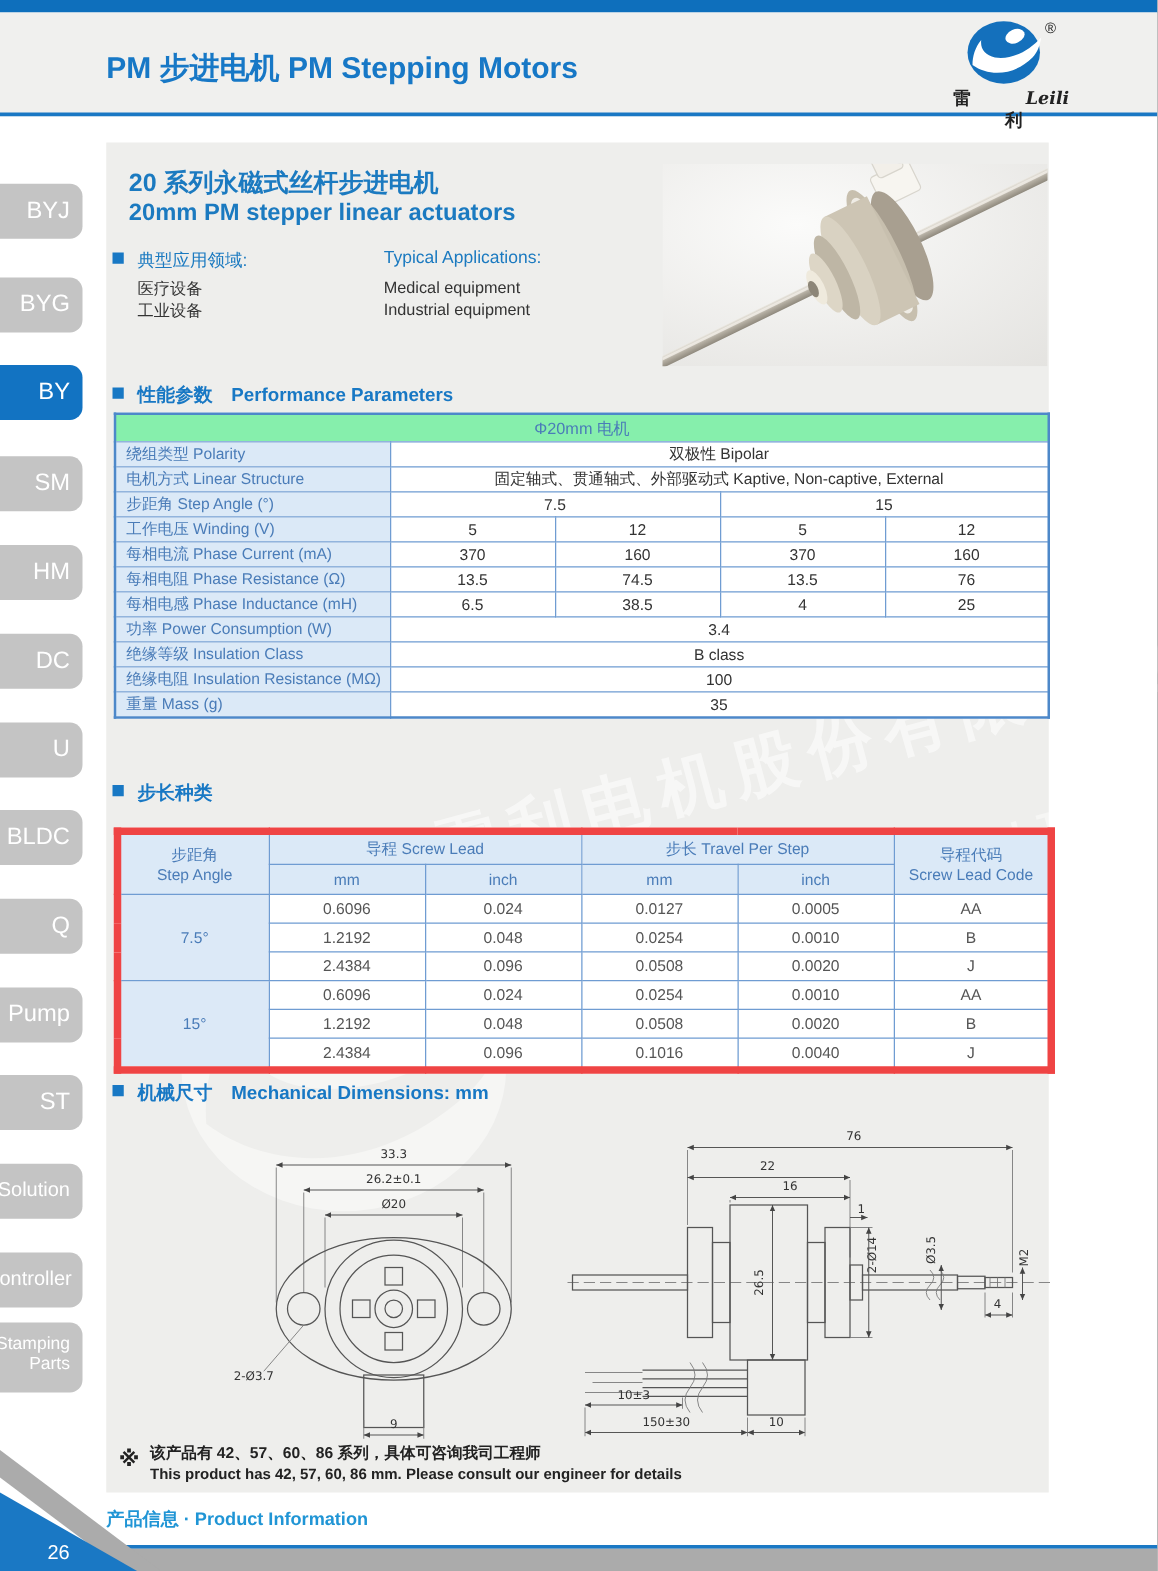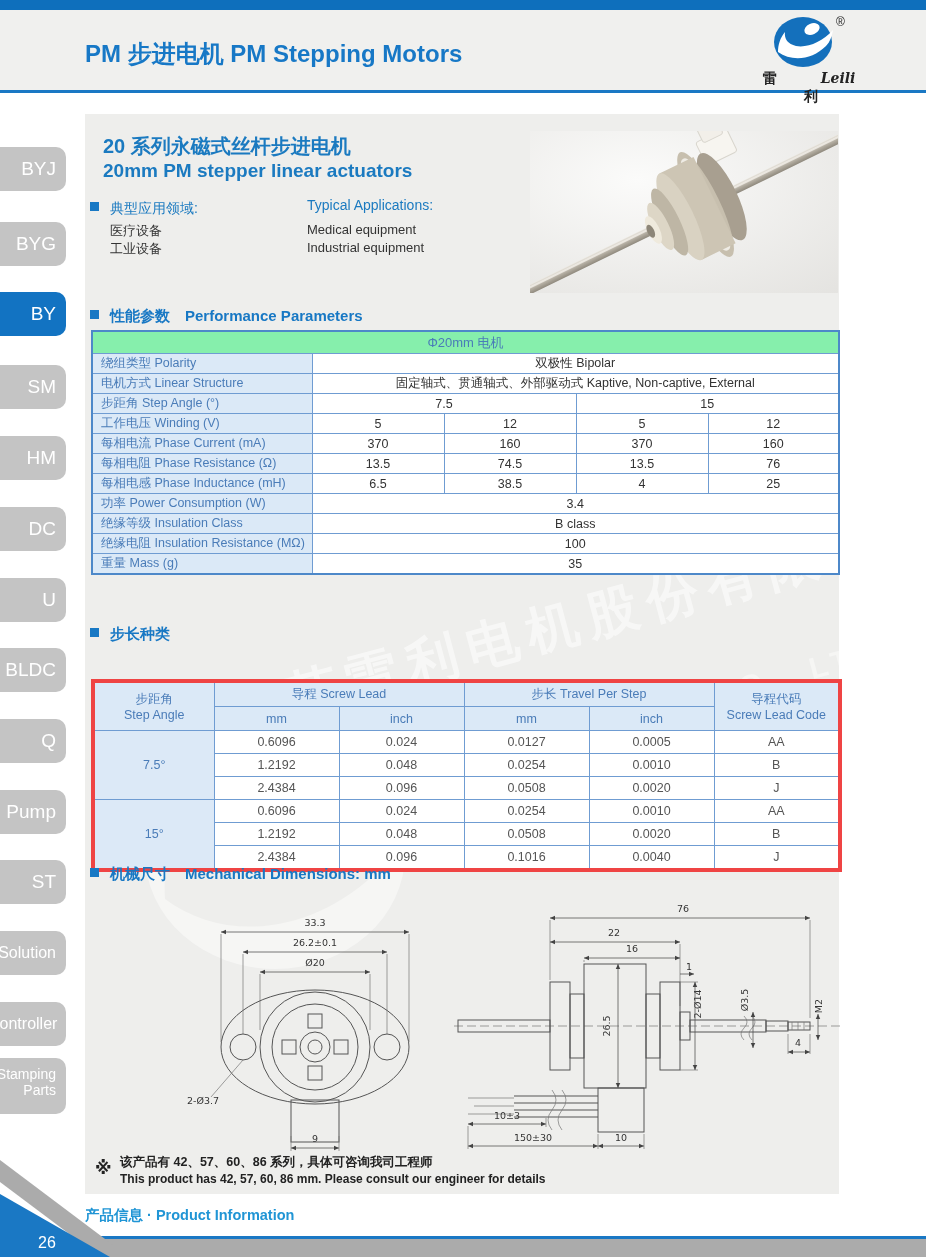--- a/index.html
+++ b/index.html
@@ -28,21 +28,21 @@
   .intro-en{position:absolute;left:103px;top:160px;font-size:19px;font-weight:700;color:#1b7ac0;}
   .bullet{display:inline-block;width:9px;height:9px;background:#1878c4;margin-right:11px;vertical-align:2px;}
   .apps-label{position:absolute;font-size:14px;font-weight:normal;color:#1b7ac0;}
   .apps-item{position:absolute;font-size:13px;color:#333;}
   .photo{position:absolute;left:530px;top:131px;width:308px;height:162px;}
   .sec-head{position:absolute;font-size:15px;font-weight:bold;color:#1878c4;}
   .sec-head .en{margin-left:15px;}
   
   table{border-collapse:collapse;table-layout:fixed;background:#fff;}
   .ptable{position:absolute;left:91px;top:330px;width:747px;font-size:12.5px;border:2px solid #4d88c9;}
-  .stable{position:absolute;left:91px;top:679px;width:747px;font-size:12.5px;border:4px solid #ef4444;}
+  .stable{position:absolute;left:91px;top:662px;width:747px;font-size:12.5px;border:6px solid #ef4444;}
   td{border:1px solid #6f9cd2;text-align:center;color:#333;padding:0 4px;overflow:hidden;white-space:nowrap;}
   .ptable td{height:19px;}
   .ptable td.title{background:#86efac;color:#4a7cb8;font-size:13px;height:21px;}
   .ptable td.lbl{background:#dbe9f7;color:#4a7cb8;text-align:left;padding-left:8px;}
   .stable td{height:22px;color:#555;}
   .stable td.hd{background:#dbe9f7;color:#4a7cb8;height:23px;}
   .stable td.angle{background:#dce9f7;color:#4a7cb8;}
   
   .draw{position:absolute;}
   .draw text{font-size:9.5px;fill:#333;font-family:"DejaVu Sans",sans-serif;}

